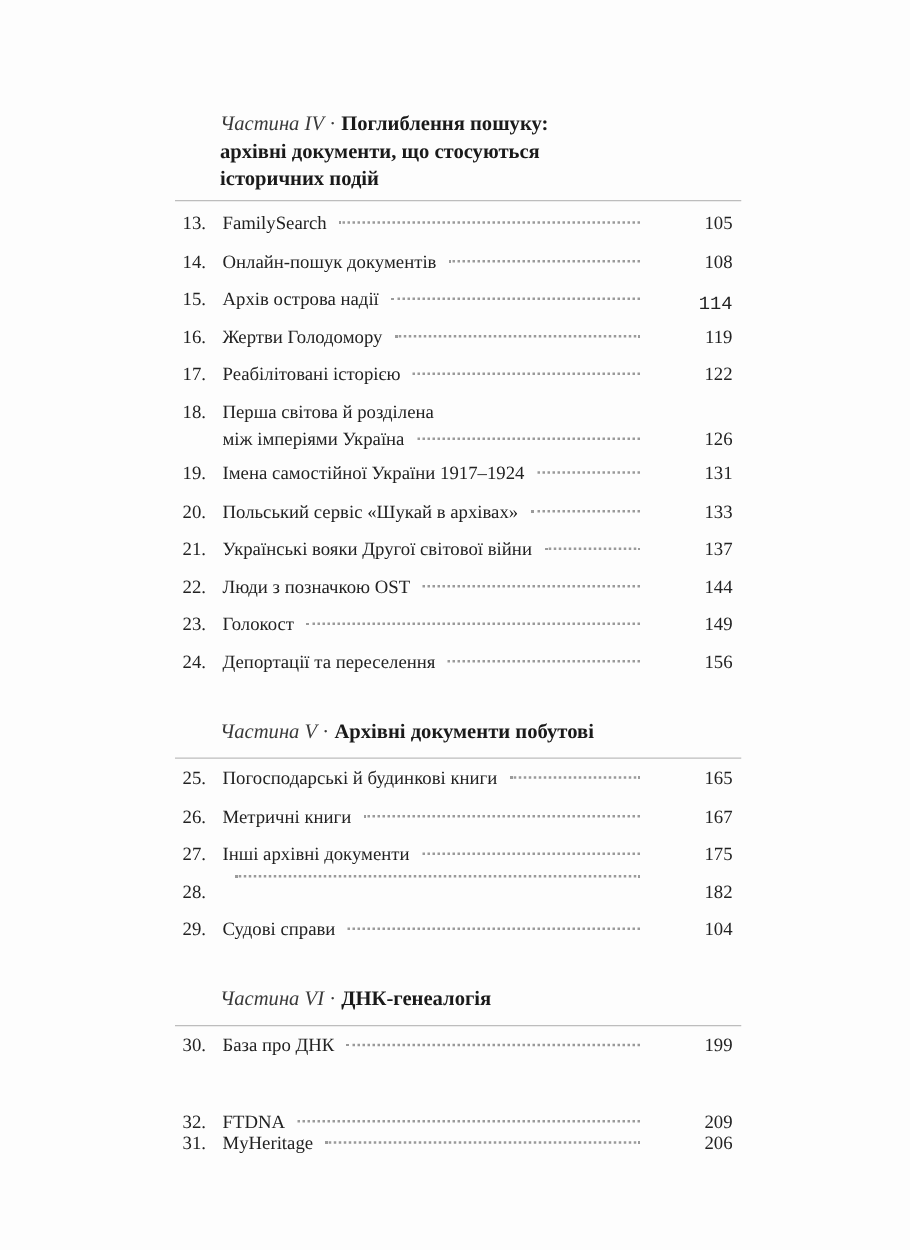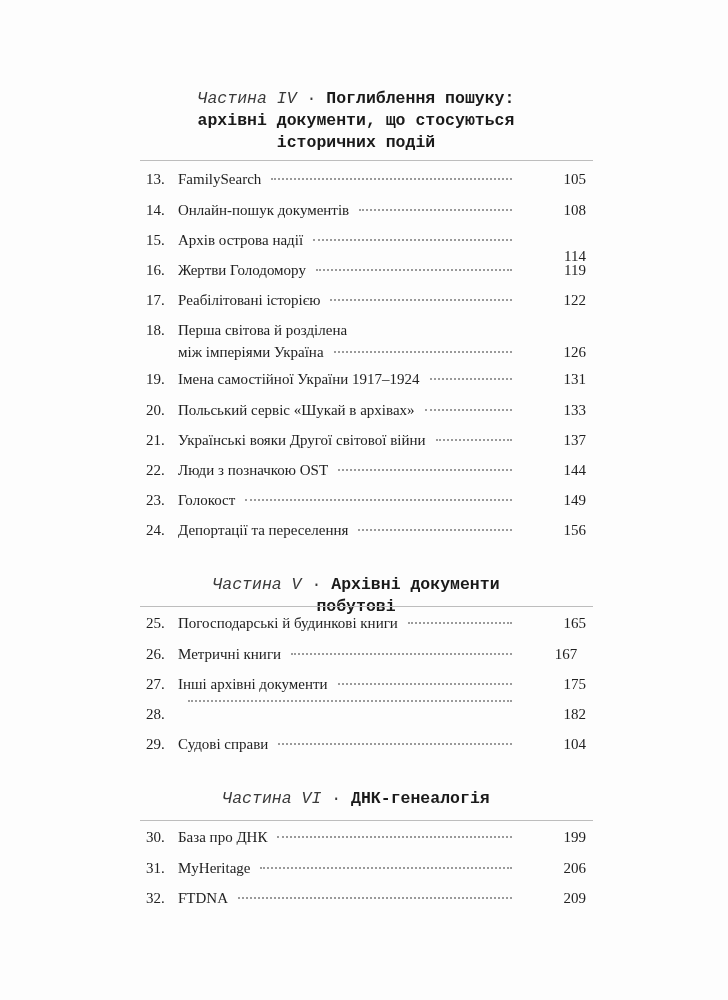--- a/index.html
+++ b/index.html
@@ -3,22 +3,22 @@
 <meta charset="utf-8">
 <style>
   html, body { margin: 0; padding: 0; }
   body {
     width: 728px; height: 1000px; background: #fdfdfd; position: relative;
     color: #1e1e1e; overflow: hidden;
   }
   .page { position: absolute; left: 0; top: 0; width: 728px; height: 1000px; }
   .part-head {
     position: absolute; left: 176px; width: 360px;
-    font-family: Liberation Mono, monospace;
-    font-size: 16.5px; line-height: 22px; color: #1a1a1a; text-align: center;
+    font-family: Liberation Serif, serif;
+    font-size: 16.5px; line-height: 22px; color: #1a1a1a;
   }
   .part-head .lbl { font-style: italic; color: #3a3a3a; font-weight: normal; }
   .part-head .sep { color: #3a3a3a; }
   .part-head .ttl { font-weight: bold; }
   .rule {
     position: absolute; left: 140px; width: 453px; height: 1px; background: #bdbdbd;
   }
   .entry {
     position: absolute; left: 146px; width: 440px;
     font-family: "Liberation Serif", "DejaVu Serif", serif;
@@ -64,21 +64,21 @@
       <span class="page-no" style="top: 0px;">108</span>
     </div>
     <div class="entry" style="top: 229px; height: 22px;">
       <span class="num">15.</span>
       <div class="text-wrap">
         <div class="line">
           <span>Архів острова надії</span>
           <span class="dots"></span>
         </div>
       </div>
-      <span class="page-no" style="top: 16px;">114</span>
+      <span class="page-no" style="top: 4px; font-family: Liberation Mono, monospace;">114</span>
     </div>
     <div class="entry" style="top: 259px; height: 22px;">
       <span class="num">16.</span>
       <div class="text-wrap">
         <div class="line">
           <span>Жертви Голодомору</span>
           <span class="dots"></span>
         </div>
       </div>
       <span class="page-no" style="top: 0px;">119</span>
@@ -181,21 +181,21 @@
       <span class="page-no" style="top: 0px;">165</span>
     </div>
     <div class="entry" style="top: 643px; height: 22px;">
       <span class="num">26.</span>
       <div class="text-wrap">
         <div class="line">
           <span>Метричні книги</span>
           <span class="dots"></span>
         </div>
       </div>
-      <span class="page-no" style="top: 0px; text-align: center;">167</span>
+      <span class="page-no" style="top: 0px;">167</span>
     </div>
     <div class="entry" style="top: 673px; height: 22px;">
       <span class="num">27.</span>
       <div class="text-wrap">
         <div class="line">
           <span>Інші архівні документи</span>
           <span class="dots"></span>
         </div>
       </div>
       <span class="page-no" style="top: 0px;">175</span>
@@ -226,21 +226,21 @@
     <div class="entry" style="top: 826px; height: 22px;">
       <span class="num">30.</span>
       <div class="text-wrap">
         <div class="line">
           <span>База про ДНК</span>
           <span class="dots"></span>
         </div>
       </div>
       <span class="page-no" style="top: 0px;">199</span>
     </div>
-    <div class="entry" style="top: 857px; height: 22px;">
+    <div class="entry" style="top: 904px; height: 22px;">
       <span class="num">31.</span>
       <div class="text-wrap">
         <div class="line">
           <span>MyHeritage</span>
           <span class="dots"></span>
         </div>
       </div>
       <span class="page-no" style="top: 0px;">206</span>
     </div>
     <div class="entry" style="top: 887px; height: 22px;">

